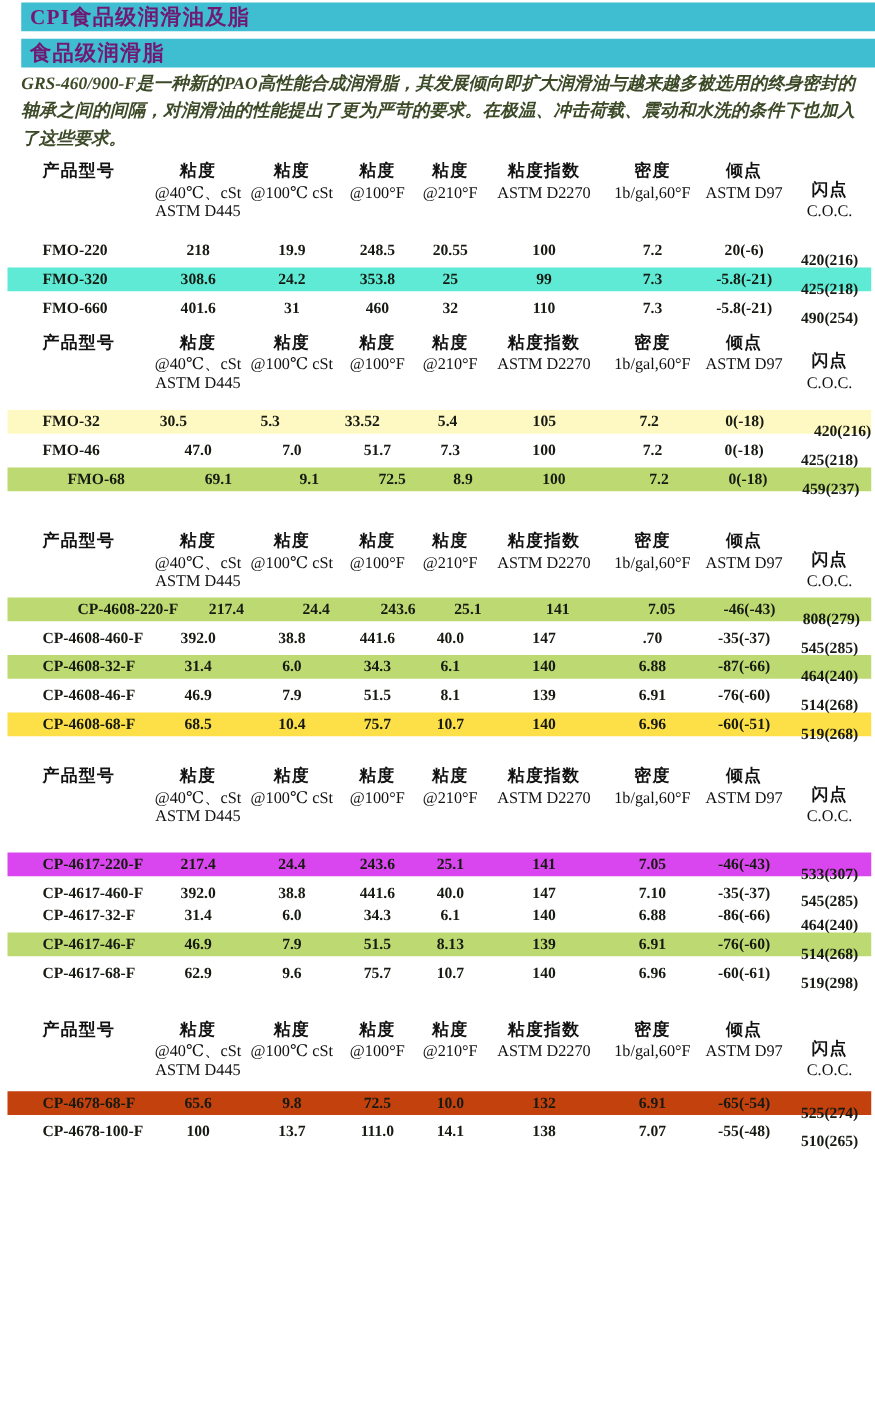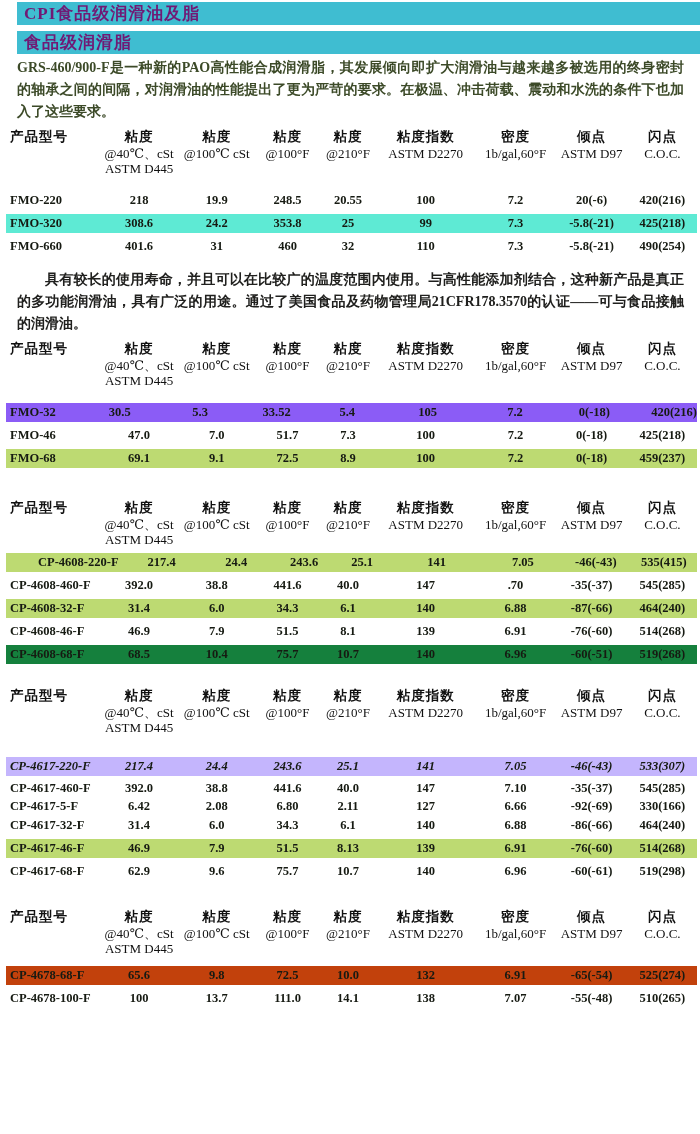--- a/index.html
+++ b/index.html
@@ -37,29 +37,29 @@
   .th1{font-size:13.5px;font-weight:bold;line-height:18px;letter-spacing:1px;}
   .th2{font-size:13px;font-weight:normal;line-height:15px;letter-spacing:0;}
   .thead .col0 .th1{text-align:left;padding-left:4px;letter-spacing:1px;}
   .tbody{margin-top:15px;}
   .trow{display:flex;align-items:center;height:19px;margin-bottom:4px;color:#161a12;}
   .trow.hl{background:#bdda72;}
   .trow.tight{margin-bottom:0;height:18px;}
   .td{font-size:12.5px;font-weight:bold;text-align:center;}
   .td.model{text-align:left;padding-left:4px;font-size:12.5px;}
 
-  .col0{width:13.5%;}
+  .col0{width:13.5%;margin-left:24px;}
   .col1{width:11.5%;}
   .col2{width:11%;}
   .col3{width:9.5%;}
   .col4{width:8%;}
   .col5{width:14.5%;}
   .col6{width:11.5%;}
   .col7{width:10.5%;}
-  .col8{width:10%;}
+  .col8{width:10%;margin-top:15px;}
   .td,.th{box-sizing:border-box;}
 
   
   .t1{margin-top:1px;}
   .t2{margin-top:0;}
   .t3{margin-top:26px;}
   .t3 .tbody{margin-top:6px;}
   .t4{margin-top:18px;}
   .t4 .tbody{margin-top:22px;}
   .t5{margin-top:22px;}
@@ -72,21 +72,21 @@
 
   <div class="section-bar bar1" style="background: rgb(63, 189, 209);">
     <span>CPI食品级润滑油及脂</span>
   </div>
 
 
   <div class="section-bar bar2" style="background: rgb(63, 189, 209);">
     <span>食品级润滑脂</span>
   </div>
 
-  <div class="para para2" style="color: rgb(60, 74, 40);">GRS-460/900-F是一种新的PAO高性能合成润滑脂，其发展倾向即扩大润滑油与越来越多被选用的终身密封的轴承之间的间隔，对润滑油的性能提出了更为严苛的要求。在极温、冲击荷载、震动和水洗的条件下也加入了这些要求。</div>
+  <div class="para para2" style="color: rgb(60, 74, 40); font-style: italic;">GRS-460/900-F是一种新的PAO高性能合成润滑脂，其发展倾向即扩大润滑油与越来越多被选用的终身密封的轴承之间的间隔，对润滑油的性能提出了更为严苛的要求。在极温、冲击荷载、震动和水洗的条件下也加入了这些要求。</div>
 
   <div class="table t1">
       <div class="thead">
         <div class="th col0">
           <div class="th1">产品型号</div>
         </div>
         <div class="th col1">
           <div class="th1">粘度</div>
           <div class="th2">@40℃、cSt</div>
           <div class="th2">ASTM D445</div>
@@ -150,21 +150,20 @@
           <div class="td col3">460</div>
           <div class="td col4">32</div>
           <div class="td col5">110</div>
           <div class="td col6">7.3</div>
           <div class="td col7">-5.8(-21)</div>
           <div class="td col8">490(254)</div>
         </div>
       </div>
     </div>
 
-  <div class="para para3">具有较长的使用寿命，并且可以在比较广的温度范围内使用。与高性能添加剂结合，这种新产品是真正的多功能润滑油，具有广泛的用途。通过了美国食品及药物管理局21CFR178.3570的认证——可与食品接触的润滑油。</div>
 
   <div class="table t2">
       <div class="thead">
         <div class="th col0">
           <div class="th1">产品型号</div>
         </div>
         <div class="th col1">
           <div class="th1">粘度</div>
           <div class="th2">@40℃、cSt</div>
           <div class="th2">ASTM D445</div>
@@ -192,21 +191,21 @@
         <div class="th col7">
           <div class="th1">倾点</div>
           <div class="th2">ASTM D97</div>
         </div>
         <div class="th col8">
           <div class="th1">闪点</div>
           <div class="th2">C.O.C.</div>
         </div>
       </div>
       <div class="tbody">
-        <div class="trow hl" style="background: #8b5cf6; gap: 36px;">
+        <div class="trow hl" style="background: #fef9c3; gap: 36px;">
           <div class="td model col0">FMO-32</div>
           <div class="td col1">30.5</div>
           <div class="td col2">5.3</div>
           <div class="td col3">33.52</div>
           <div class="td col4">5.4</div>
           <div class="td col5">105</div>
           <div class="td col6">7.2</div>
           <div class="td col7">0(-18)</div>
           <div class="td col8">420(216)</div>
         </div>
@@ -214,21 +213,21 @@
           <div class="td model col0">FMO-46</div>
           <div class="td col1">47.0</div>
           <div class="td col2">7.0</div>
           <div class="td col3">51.7</div>
           <div class="td col4">7.3</div>
           <div class="td col5">100</div>
           <div class="td col6">7.2</div>
           <div class="td col7">0(-18)</div>
           <div class="td col8">425(218)</div>
         </div>
-        <div class="trow hl" style="background: rgb(189, 218, 114);">
+        <div class="trow hl" style="background: rgb(189, 218, 114); padding-left: 20px;">
           <div class="td model col0">FMO-68</div>
           <div class="td col1">69.1</div>
           <div class="td col2">9.1</div>
           <div class="td col3">72.5</div>
           <div class="td col4">8.9</div>
           <div class="td col5">100</div>
           <div class="td col6">7.2</div>
           <div class="td col7">0(-18)</div>
           <div class="td col8">459(237)</div>
         </div>
@@ -277,21 +276,21 @@
       <div class="tbody">
         <div class="trow hl" style="background: rgb(189, 218, 114); padding-left: 28px;">
           <div class="td model col0">CP-4608-220-F</div>
           <div class="td col1">217.4</div>
           <div class="td col2">24.4</div>
           <div class="td col3">243.6</div>
           <div class="td col4">25.1</div>
           <div class="td col5">141</div>
           <div class="td col6">7.05</div>
           <div class="td col7">-46(-43)</div>
-          <div class="td col8">535(415)</div>
+          <div class="td col8">808(279)</div>
         </div>
         <div class="trow">
           <div class="td model col0">CP-4608-460-F</div>
           <div class="td col1">392.0</div>
           <div class="td col2">38.8</div>
           <div class="td col3">441.6</div>
           <div class="td col4">40.0</div>
           <div class="td col5">147</div>
           <div class="td col6">.70</div>
           <div class="td col7">-35(-37)</div>
@@ -312,21 +311,21 @@
           <div class="td model col0">CP-4608-46-F</div>
           <div class="td col1">46.9</div>
           <div class="td col2">7.9</div>
           <div class="td col3">51.5</div>
           <div class="td col4">8.1</div>
           <div class="td col5">139</div>
           <div class="td col6">6.91</div>
           <div class="td col7">-76(-60)</div>
           <div class="td col8">514(268)</div>
         </div>
-        <div class="trow hl" style="background: #15803d;">
+        <div class="trow hl" style="background: #fde047;">
           <div class="td model col0">CP-4608-68-F</div>
           <div class="td col1">68.5</div>
           <div class="td col2">10.4</div>
           <div class="td col3">75.7</div>
           <div class="td col4">10.7</div>
           <div class="td col5">140</div>
           <div class="td col6">6.96</div>
           <div class="td col7">-60(-51)</div>
           <div class="td col8">519(268)</div>
         </div>
@@ -366,52 +365,41 @@
         <div class="th col7">
           <div class="th1">倾点</div>
           <div class="th2">ASTM D97</div>
         </div>
         <div class="th col8">
           <div class="th1">闪点</div>
           <div class="th2">C.O.C.</div>
         </div>
       </div>
       <div class="tbody">
-        <div class="trow hl" style="background: #c4b5fd; font-style: italic;">
+        <div class="trow hl" style="background: #d946ef;">
           <div class="td model col0">CP-4617-220-F</div>
           <div class="td col1">217.4</div>
           <div class="td col2">24.4</div>
           <div class="td col3">243.6</div>
           <div class="td col4">25.1</div>
           <div class="td col5">141</div>
           <div class="td col6">7.05</div>
           <div class="td col7">-46(-43)</div>
           <div class="td col8">533(307)</div>
         </div>
         <div class="trow tight">
           <div class="td model col0">CP-4617-460-F</div>
           <div class="td col1">392.0</div>
           <div class="td col2">38.8</div>
           <div class="td col3">441.6</div>
           <div class="td col4">40.0</div>
           <div class="td col5">147</div>
           <div class="td col6">7.10</div>
           <div class="td col7">-35(-37)</div>
           <div class="td col8">545(285)</div>
-        </div>
-        <div class="trow tight">
-          <div class="td model col0">CP-4617-5-F</div>
-          <div class="td col1">6.42</div>
-          <div class="td col2">2.08</div>
-          <div class="td col3">6.80</div>
-          <div class="td col4">2.11</div>
-          <div class="td col5">127</div>
-          <div class="td col6">6.66</div>
-          <div class="td col7">-92(-69)</div>
-          <div class="td col8">330(166)</div>
         </div>
         <div class="trow">
           <div class="td model col0">CP-4617-32-F</div>
           <div class="td col1">31.4</div>
           <div class="td col2">6.0</div>
           <div class="td col3">34.3</div>
           <div class="td col4">6.1</div>
           <div class="td col5">140</div>
           <div class="td col6">6.88</div>
           <div class="td col7">-86(-66)</div>

